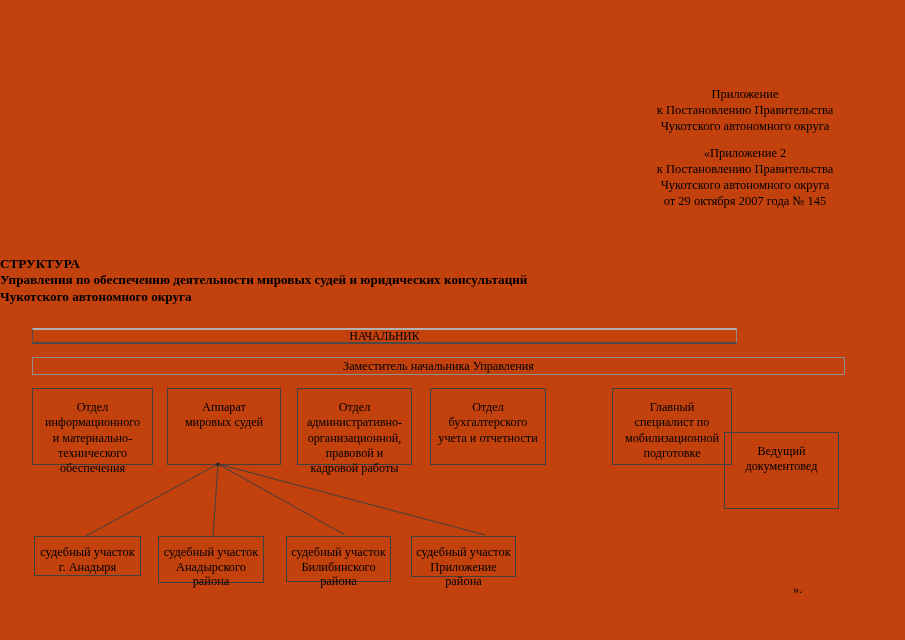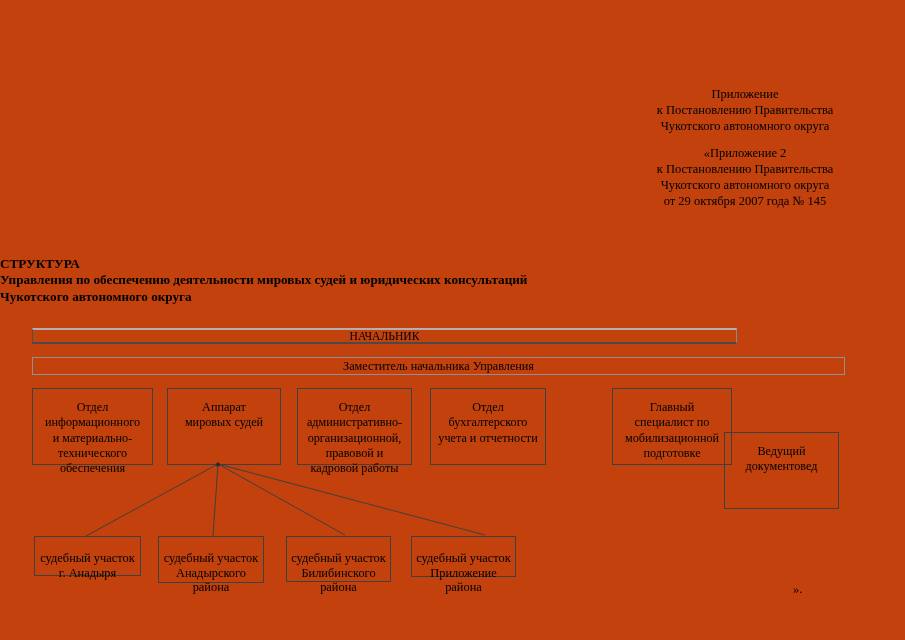--- a/index.html
+++ b/index.html
@@ -66,21 +66,21 @@
     padding-top: 11px;
     font-size: 12.2px;
     line-height: 15.3px;
   }
   
   .court {
     position: absolute;
     top: 536px;
     border: 1px solid #404040;
     text-align: center;
-    padding-top: 14px;
+    padding-top: 8px;
     font-size: 12.4px;
     line-height: 14.6px;
   }
   .connectors {
     position: absolute;
     left: 0; top: 0;
     width: 905px; height: 640px;
     pointer-events: none;
   }
   .connectors line { stroke: #404040; stroke-width: 1; }

